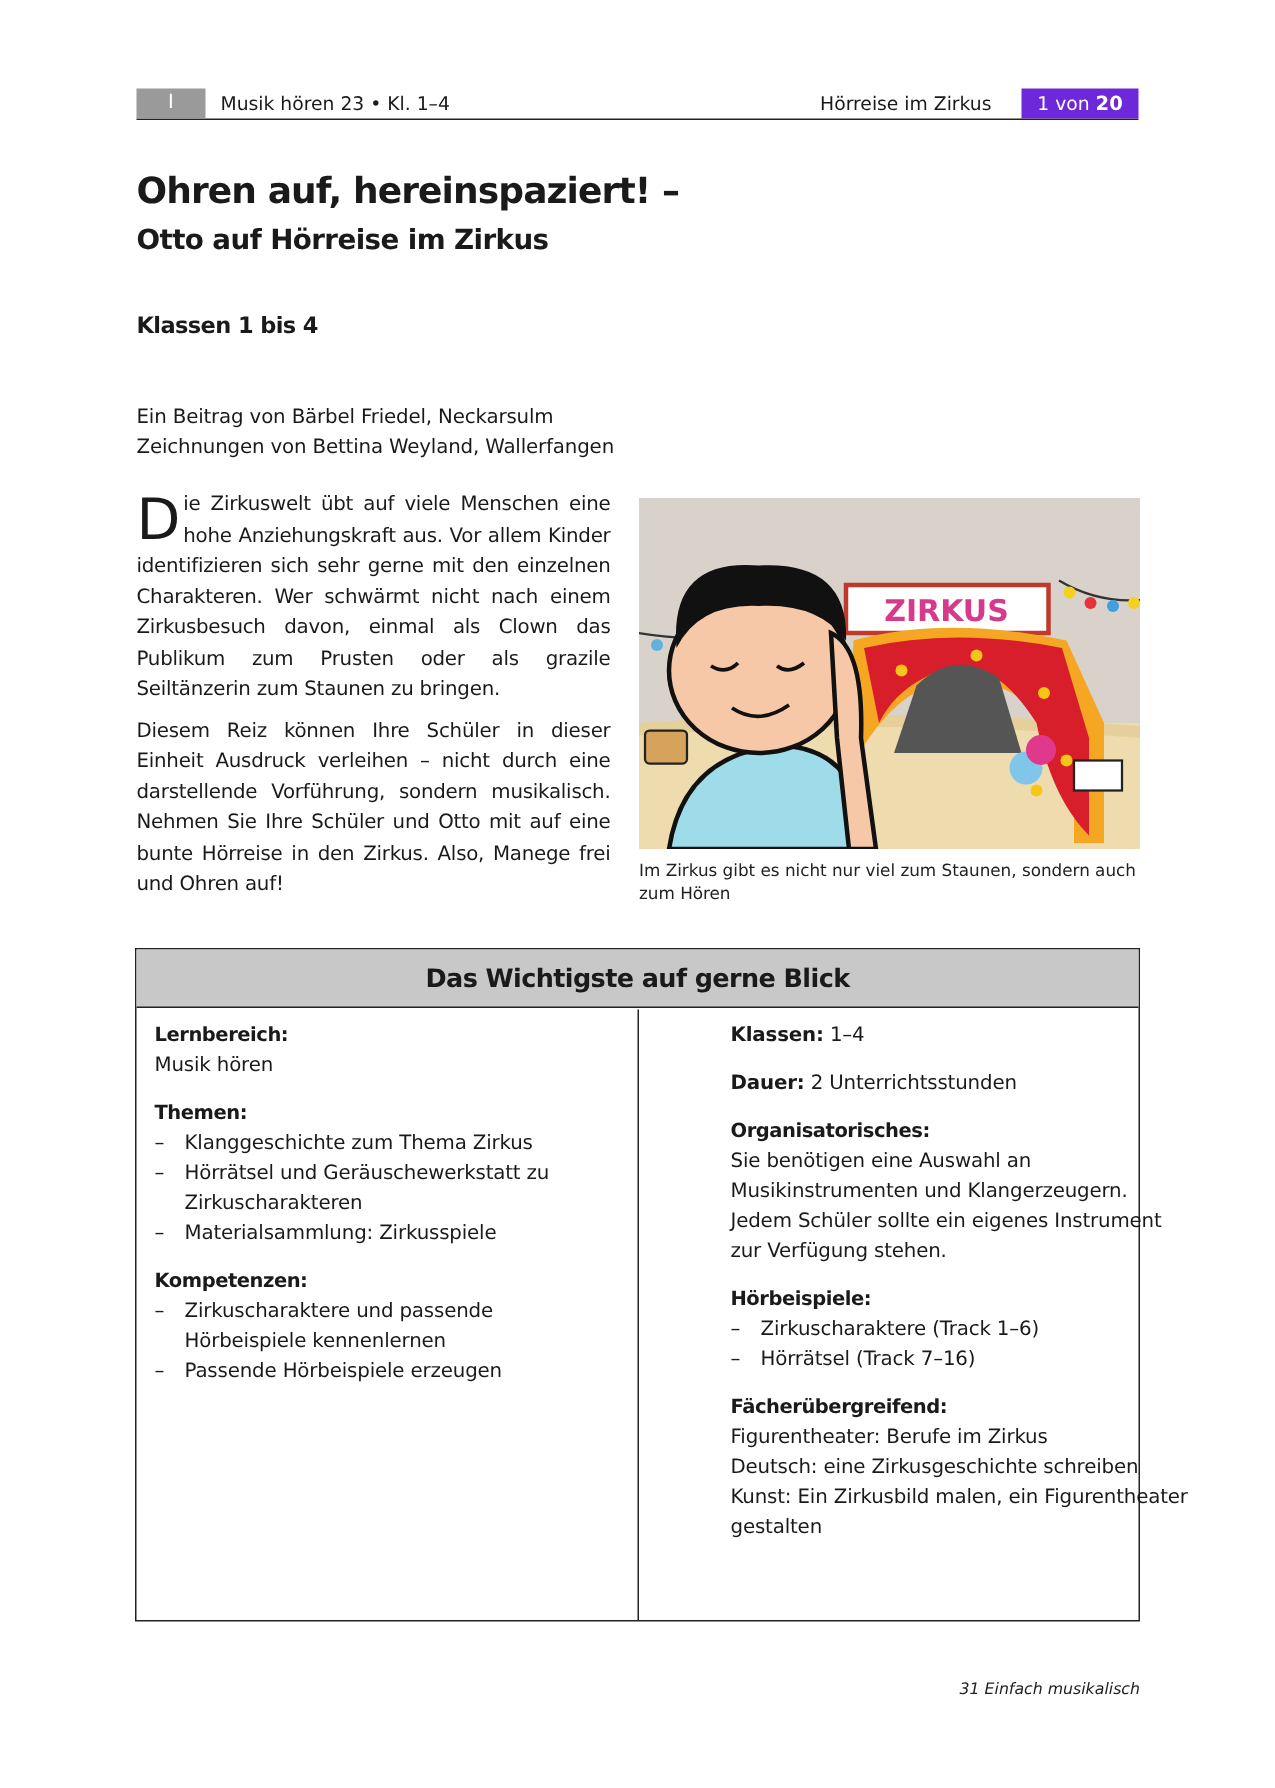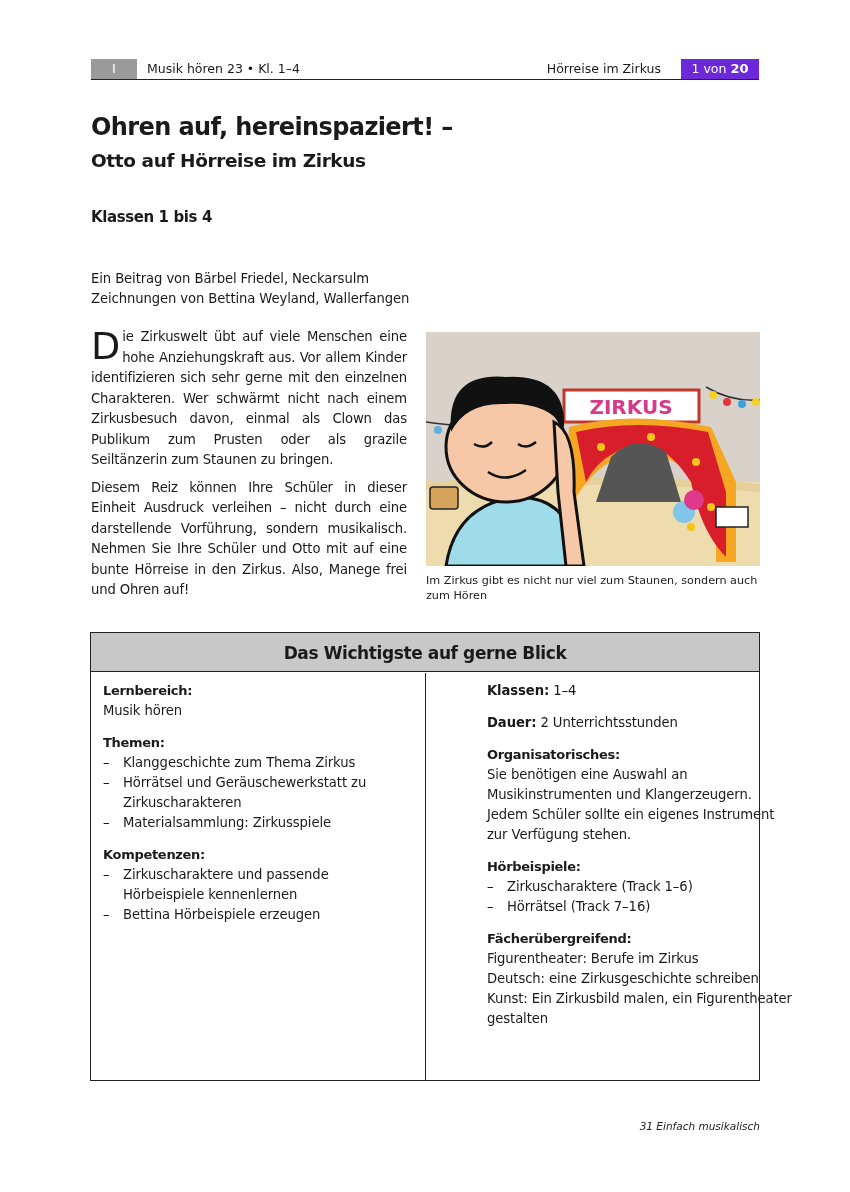--- a/index.html
+++ b/index.html
@@ -165,21 +165,21 @@
         <ul>
           <li>Klanggeschichte zum Thema Zirkus</li>
           <li>Hörrätsel und Geräuschewerkstatt zu Zirkuscharakteren</li>
           <li>Materialsammlung: Zirkusspiele</li>
         </ul>
       </div>
       <div class="sect">
         <h4>Kompetenzen:</h4>
         <ul>
           <li>Zirkuscharaktere und passende Hörbeispiele kennenlernen</li>
-          <li>Bettina Hörbeispiele erzeugen</li>
+          <li>Passende Hörbeispiele erzeugen</li>
         </ul>
       </div>
     </div>
   </div>
 
   <div class="col-right">
     <div class="cell">
       <div class="sect">
         <p><b>Klassen:</b> <span>1–4</span></p>
       </div>

